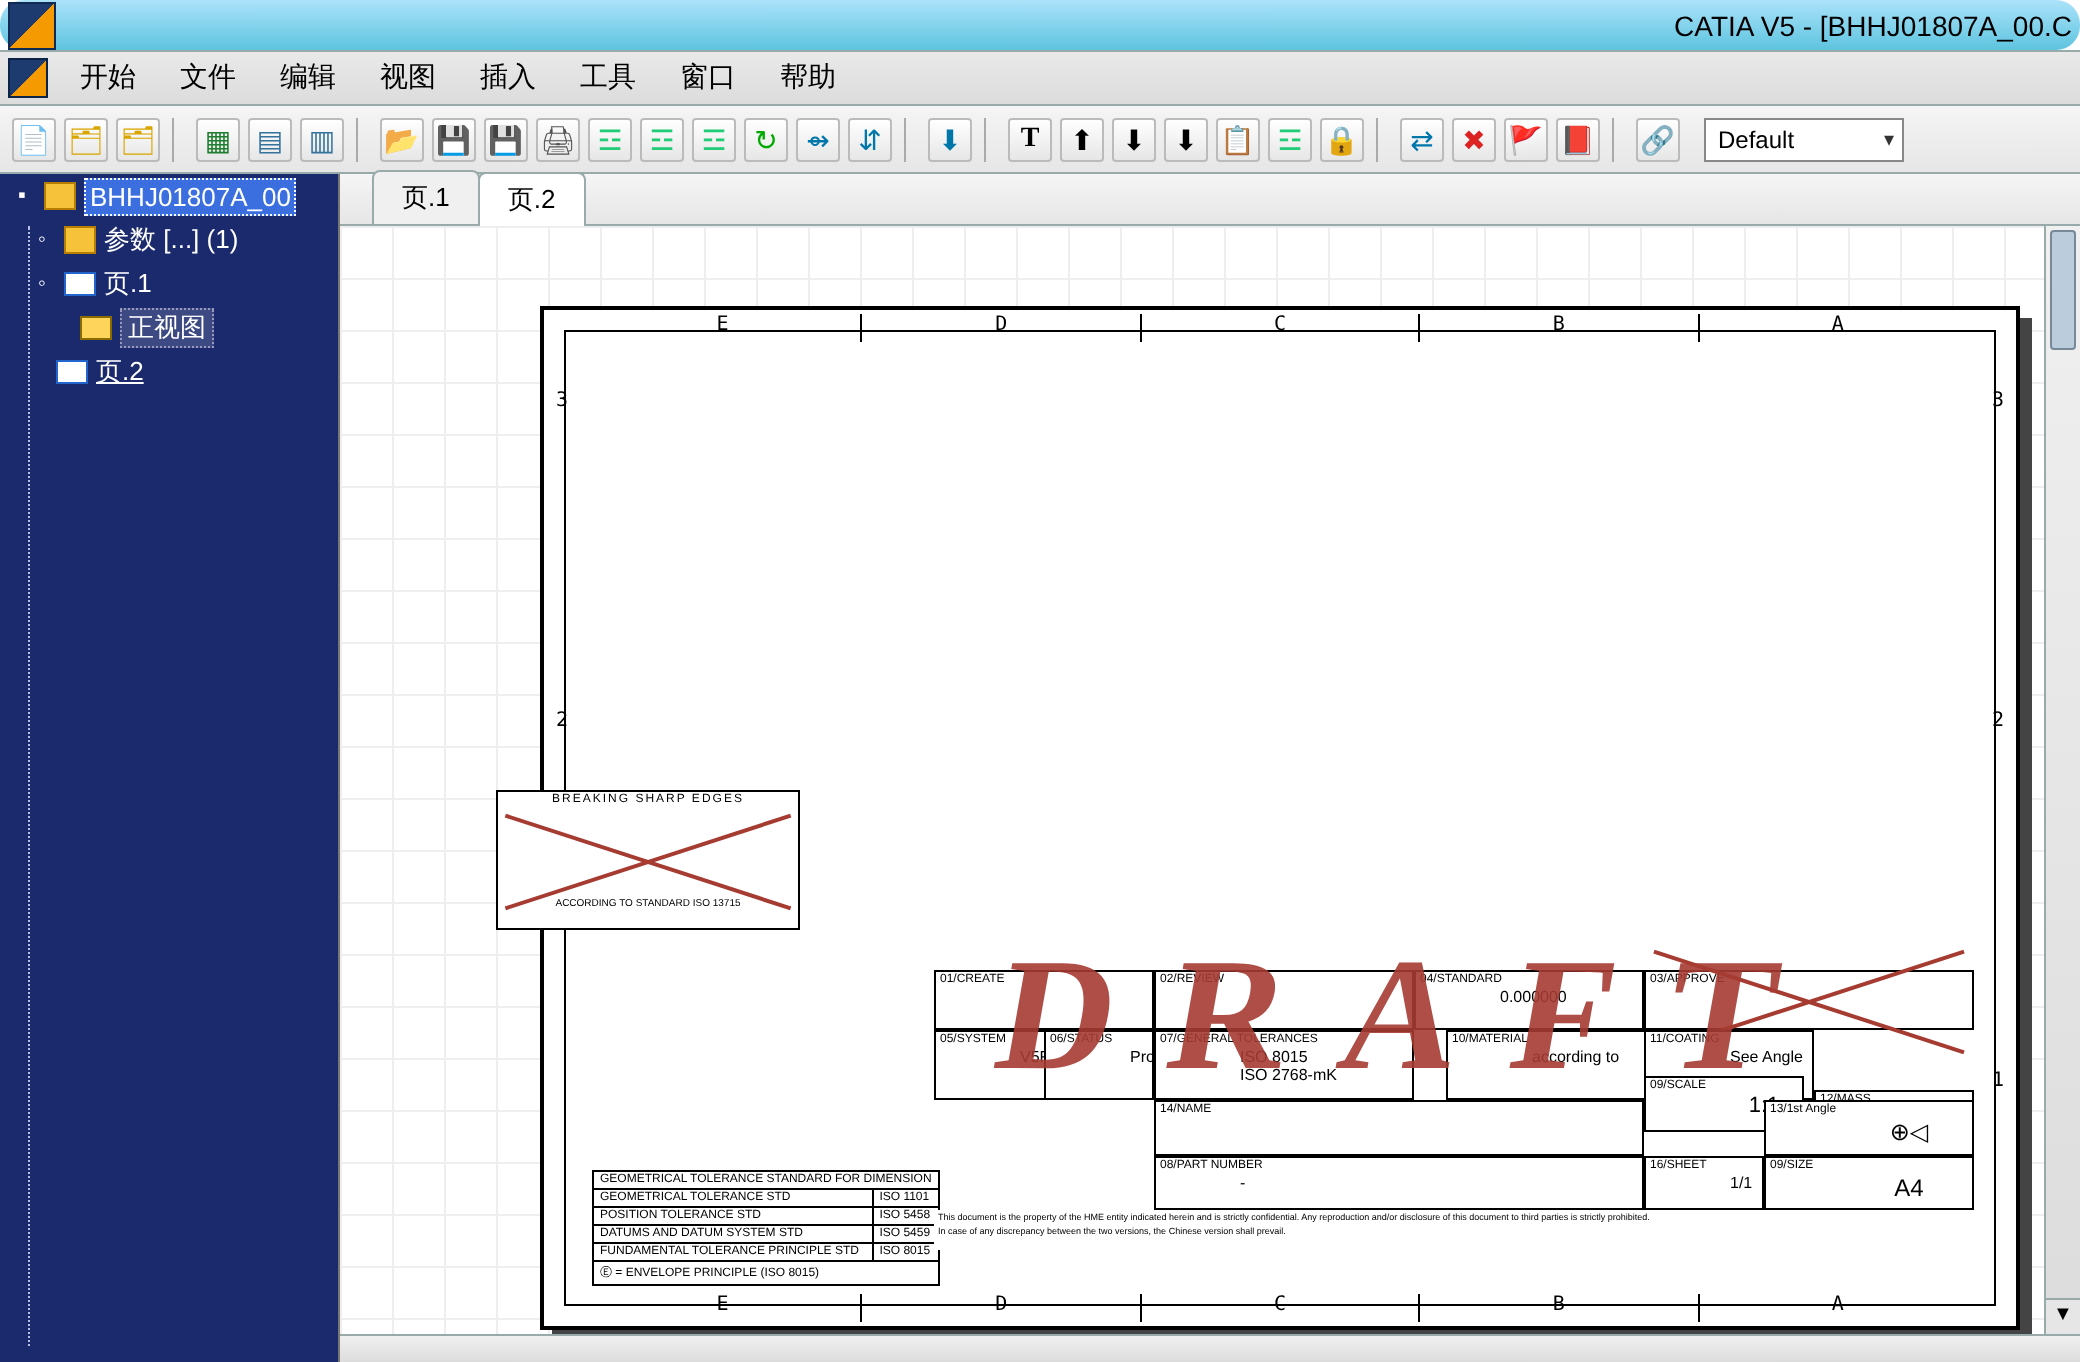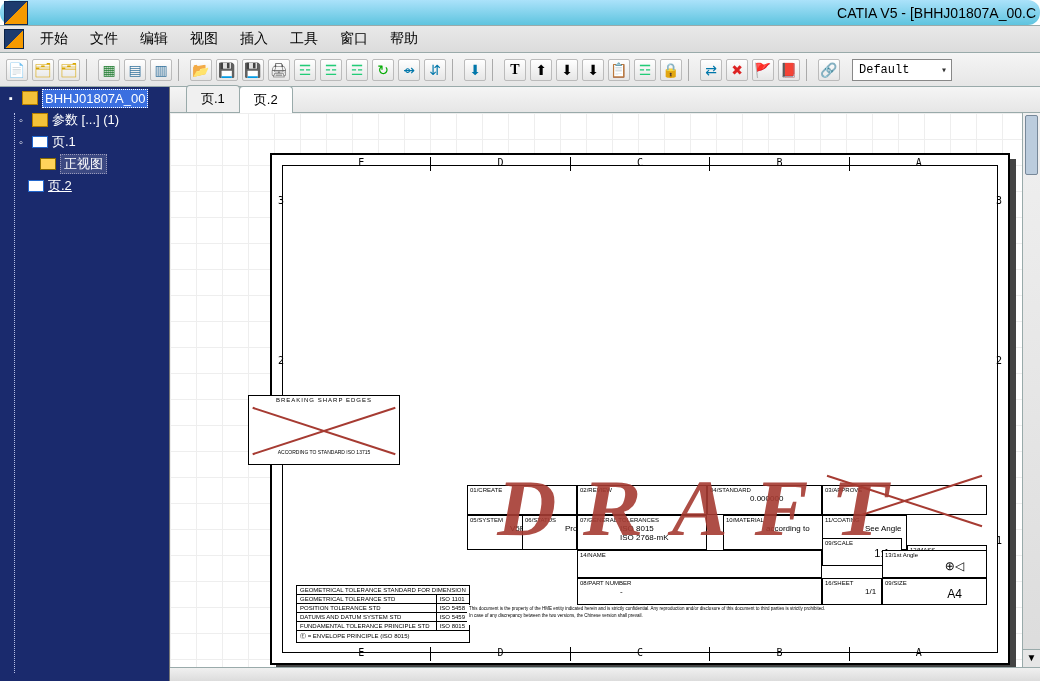--- a/index.html
+++ b/index.html
@@ -20,21 +20,21 @@
   .menubar .mitem { padding: 3px 10px; font-size:14px; cursor:default; }
 
   
   .toolbar { height: 34px; background: linear-gradient(#f5f5f5,#e6e6e6); border-bottom:1px solid #9aa;
     display:flex; align-items:center; padding: 0 6px; gap:4px; overflow:hidden;}
   .tbtn { width:22px; height:22px; border:1px solid #bbb; border-radius:2px;
     display:flex; align-items:center; justify-content:center; font-size:14px;
     background:linear-gradient(#fff,#e6e6e6); cursor:pointer; }
   .tsep { width:6px; height:22px; border-left:1px solid #aaa; margin:0 2px; }
   .tool-combo { height:22px; min-width:100px; border:1px solid #888; background:#fff; font-size:12px;
-    display:flex; align-items:center; padding:0 16px 0 6px; position:relative; margin-left:8px;font-family:Liberation Mono, monospace; }
+    display:flex; align-items:center; padding:0 16px 0 6px; position:relative; margin-left:8px; }
   .tool-combo::after { content:"▾"; position:absolute; right:4px; font-size:10px; color:#333; }
 
   
   .main { display:flex; height: calc(681px - 25px - 28px - 34px); }
 
   
   .tree { width: 170px; background: #1a2a6d; color:#fff; font-size:13px; position:relative; border-right:1px solid #777; }
   .tree .node { display:flex; align-items:center; height:22px; padding-left:6px; gap:4px; }
   .tree .node .glyph { width:14px; height:14px; display:flex; align-items:center; justify-content:center; font-size:11px;}
   .tree .node .icon-blk { width:16px; height:14px; background:#f5c23a; border:1px solid #b57e00; }

